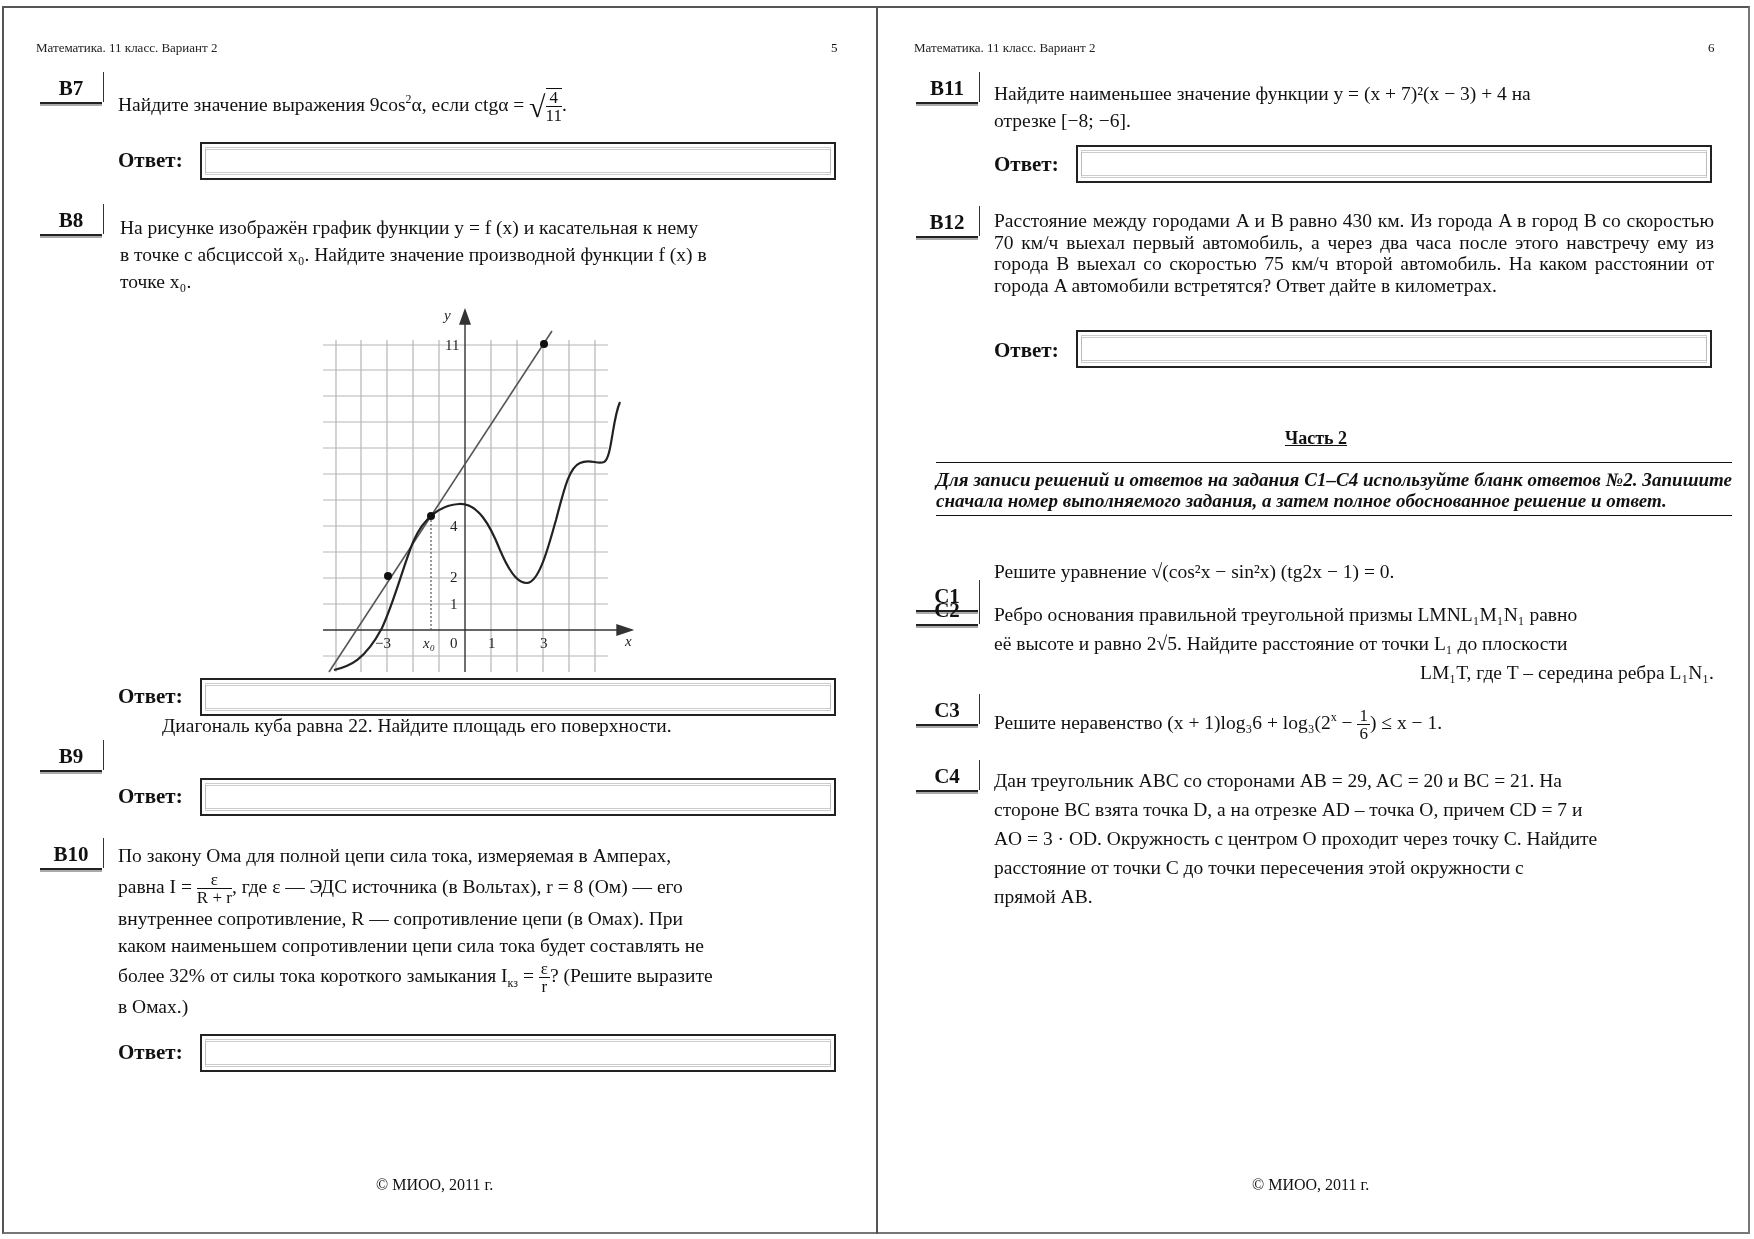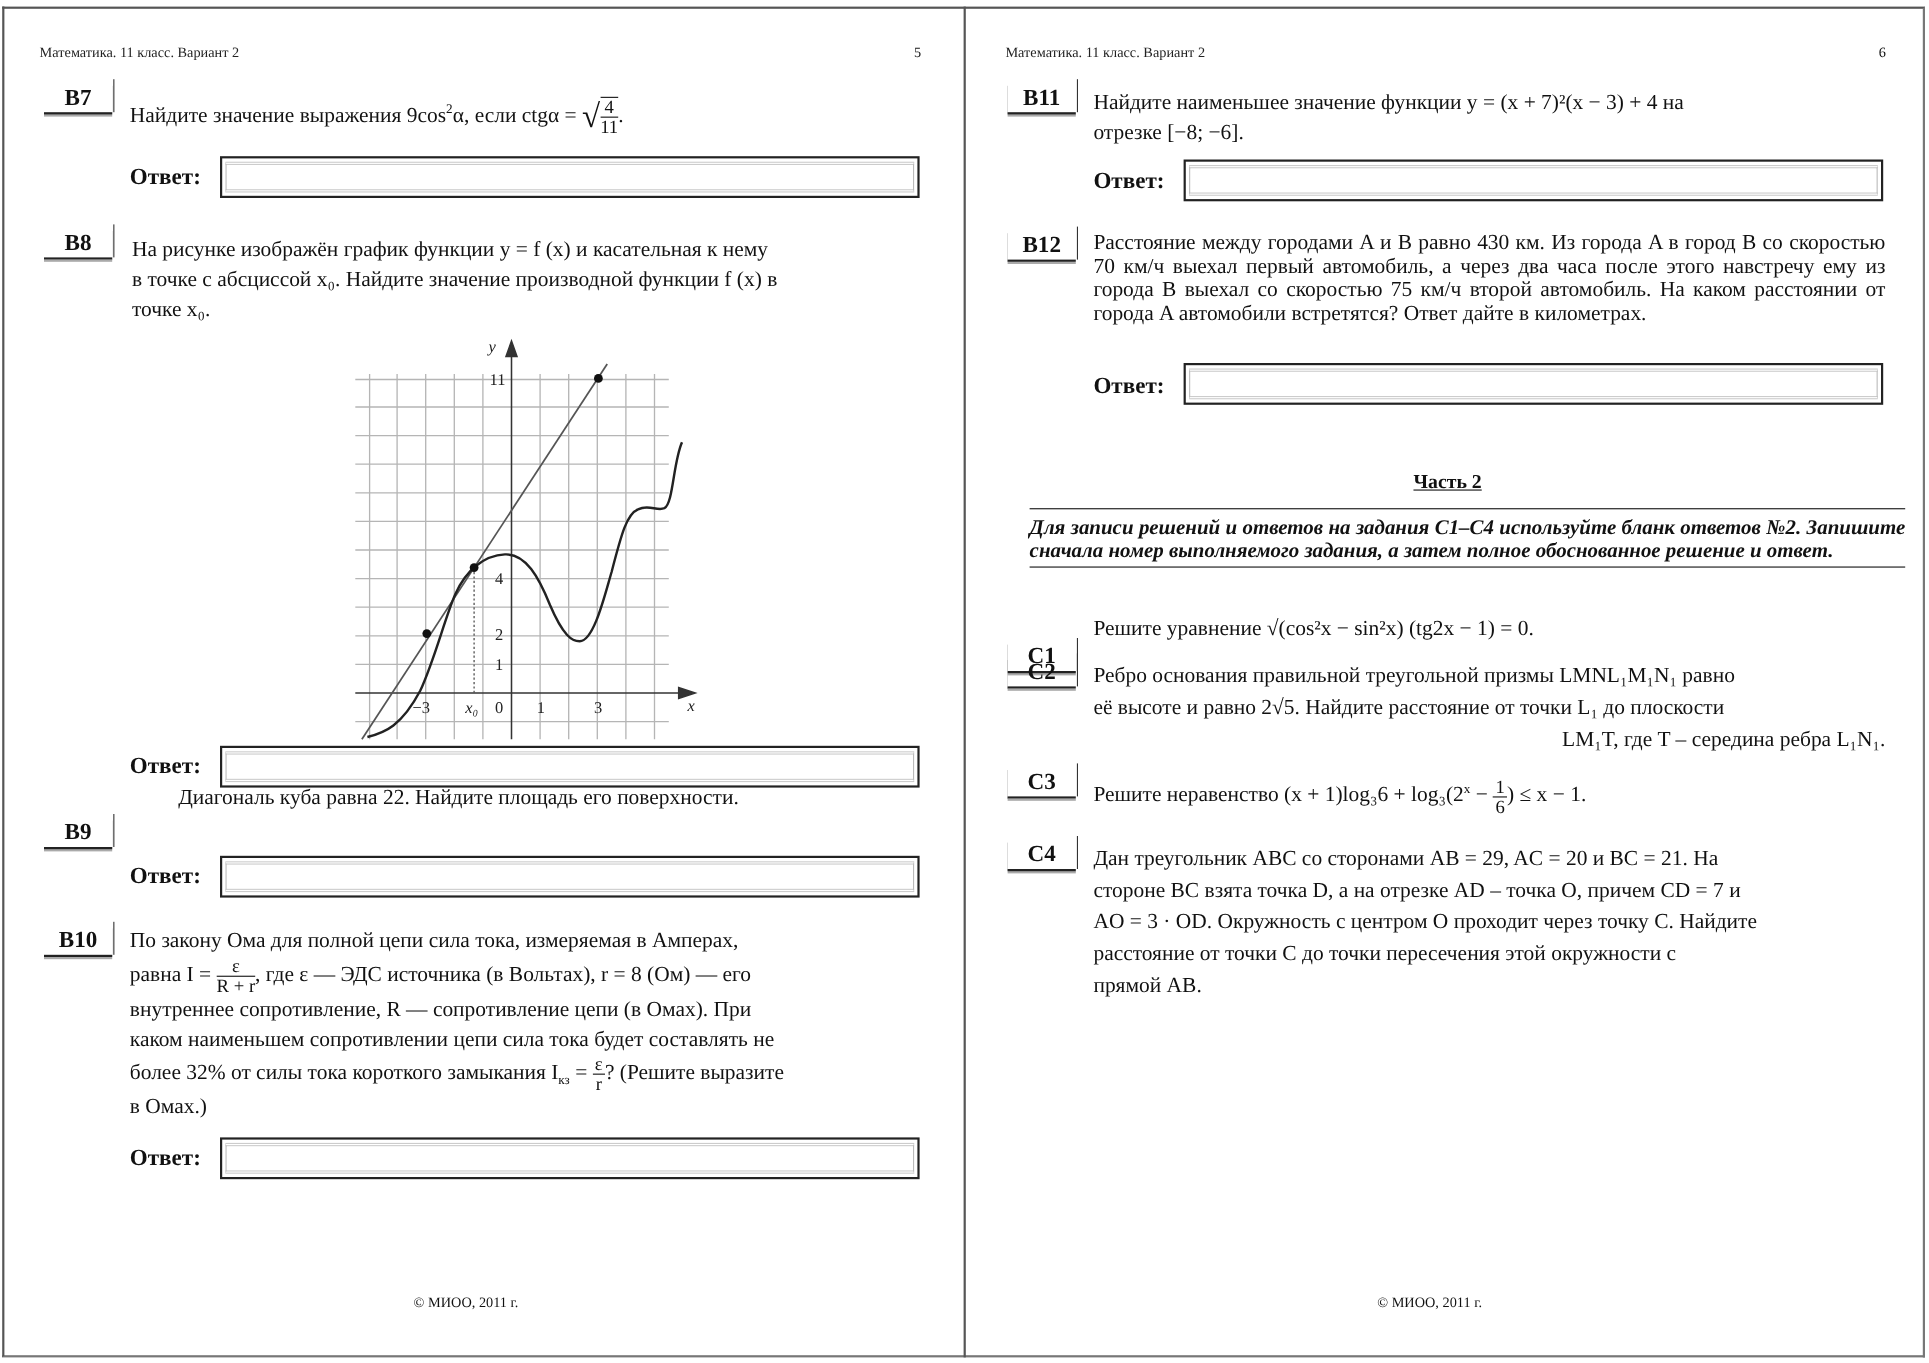--- a/index.html
+++ b/index.html
@@ -14,21 +14,21 @@
   .label{position:absolute;font-weight:bold;font-size:21px;text-align:center;border-bottom:2px solid #222;box-shadow:0 2px 0 #aaa;}
   .label .bar{position:absolute;right:-2px;top:-4px;width:1px;height:30px;background:#333;}
   .txt{position:absolute;font-size:19.5px;line-height:27px;text-align:justify;}
   .ans-label{position:absolute;font-weight:bold;font-size:21px;}
   .ans-box{position:absolute;border:2px solid #222;box-sizing:border-box;background:#fff;}
   .ans-box .inner{position:absolute;left:3px;top:3px;right:3px;bottom:3px;border:1px solid #bbb;border-top:3px double #ccc;border-bottom:3px double #ccc;}
   .ans-box input{position:absolute;left:6px;top:6px;right:6px;bottom:6px;border:none;background:transparent;outline:none;font-size:18px;font-family:"Liberation Serif",serif;}
   .frac{display:inline-block;vertical-align:middle;text-align:center;font-size:17px;line-height:17px;}
   .frac span{display:block;}
   .frac .num{border-bottom:1px solid #111;padding:0 2px;}
-  .footer{position:absolute;top:1176px;font-size:13px;}
+  .footer{position:absolute;top:1176px;font-size:16px;}
   .part-title{position:absolute;font-weight:bold;font-size:18px;text-align:center;text-decoration:underline;}
   .instr{position:absolute;font-weight:bold;font-style:italic;font-size:19px;line-height:21px;text-align:justify;border-top:1px solid #111;border-bottom:1px solid #111;padding:6px 0 4px 0;}
   .graph{position:absolute;left:300px;top:300px;}
 </style>
 </head>
 <body>
 
 <div class="sheet"></div>
 <div class="divider"></div>
 

